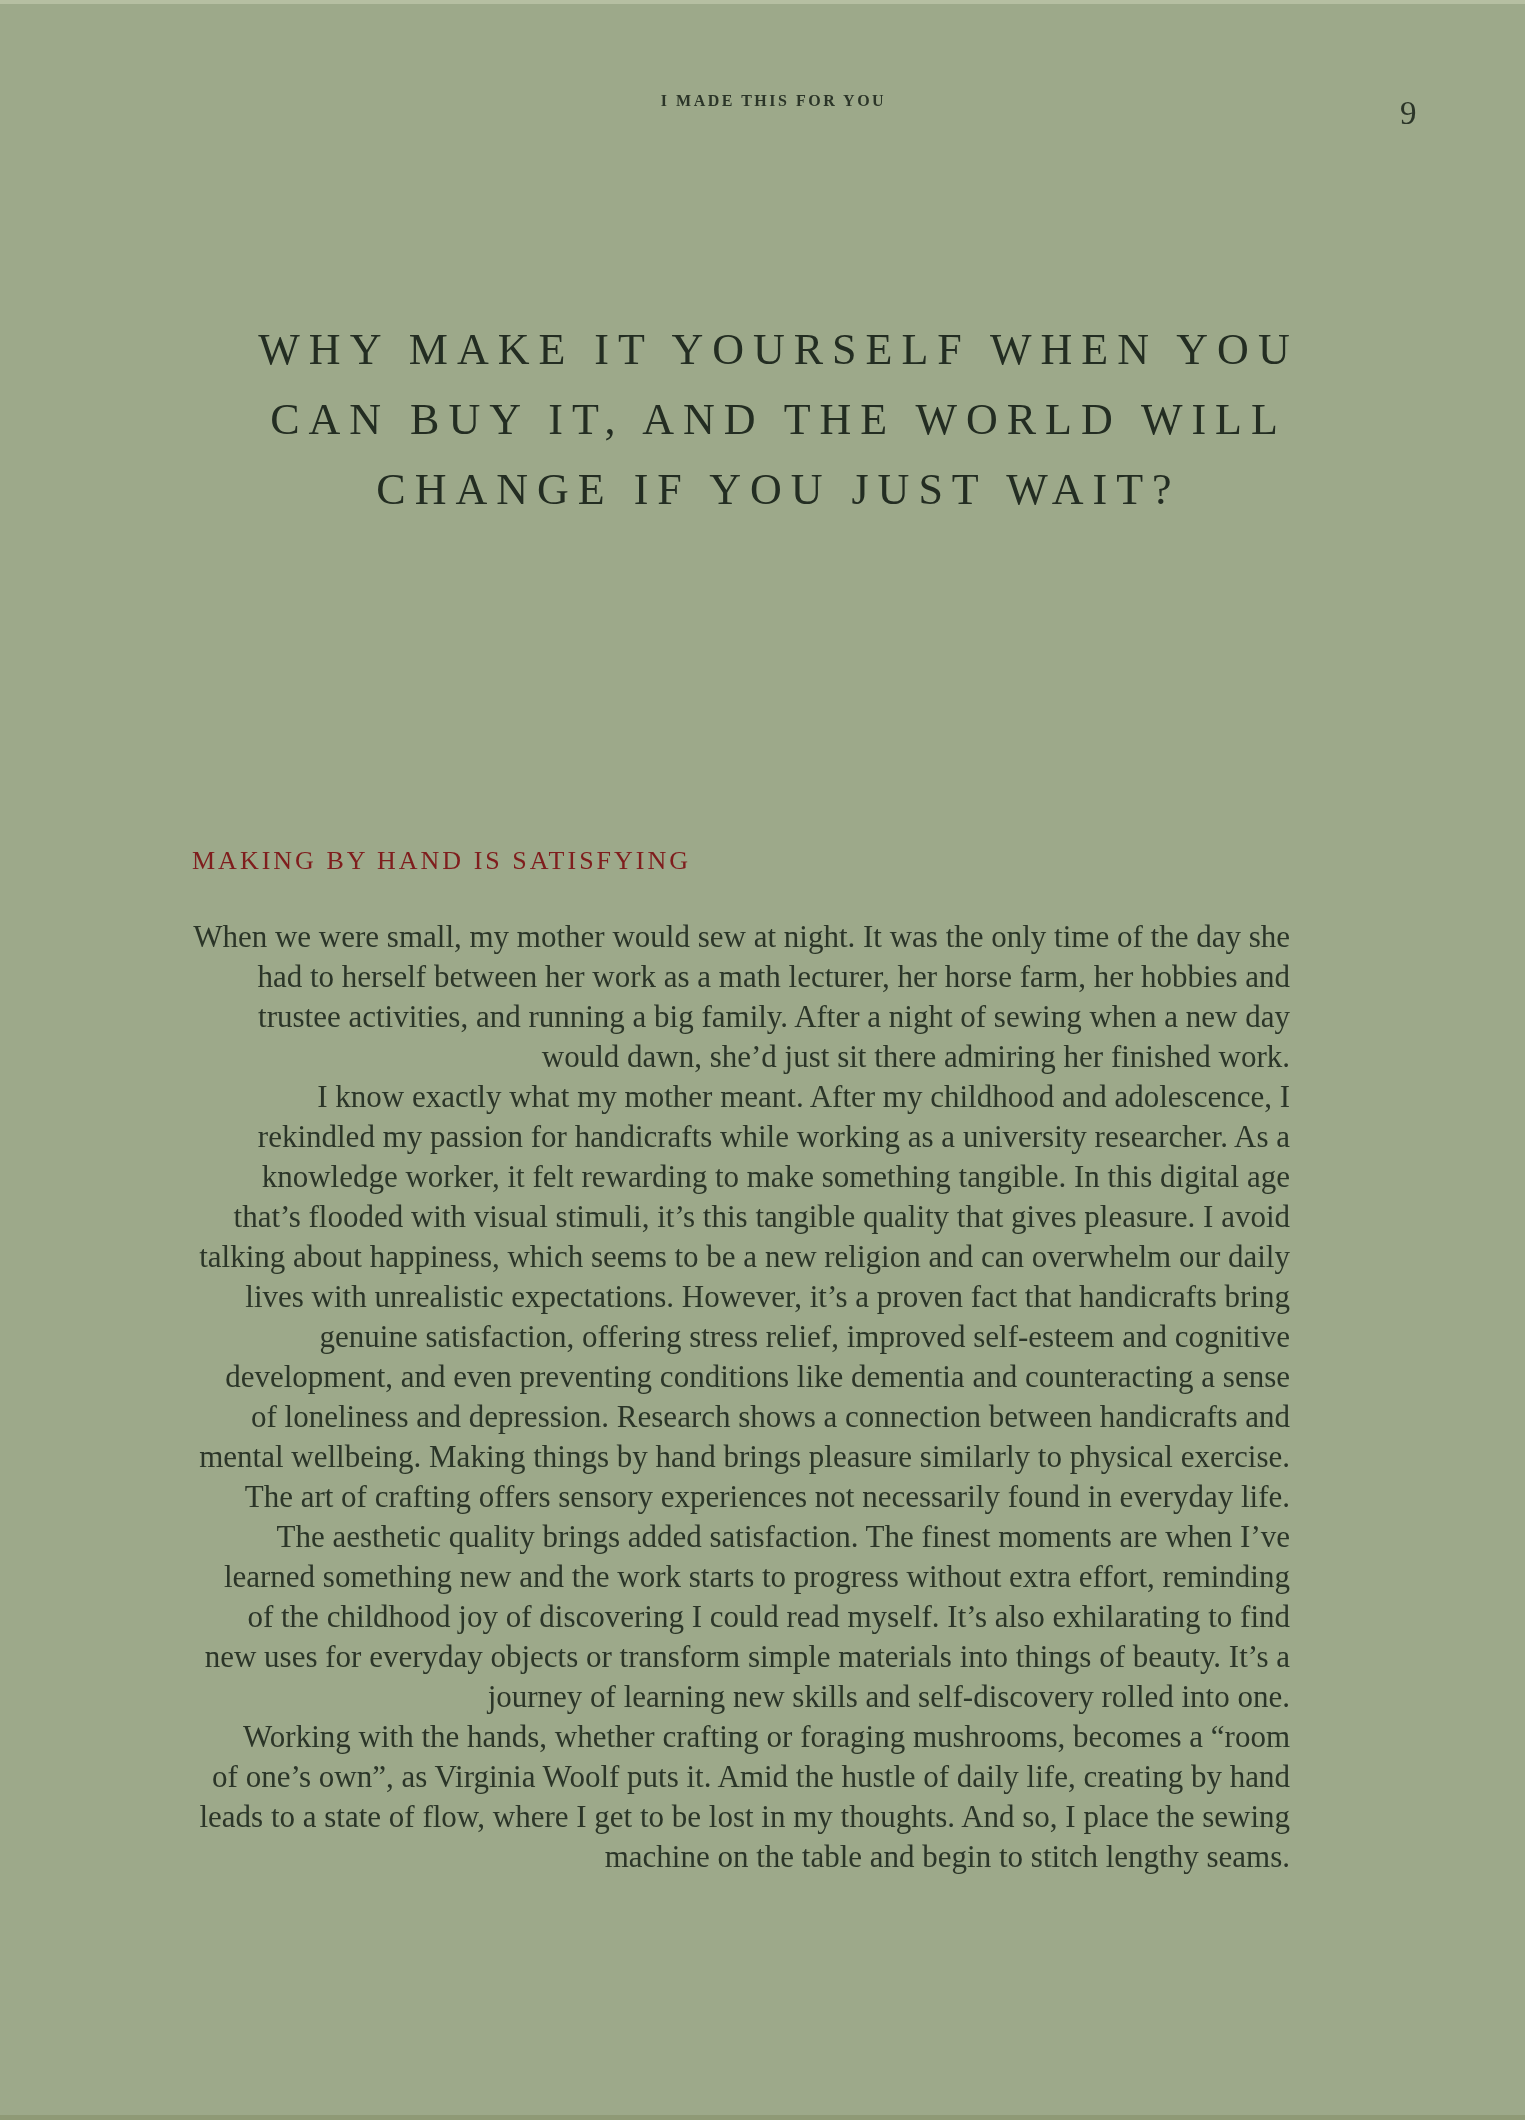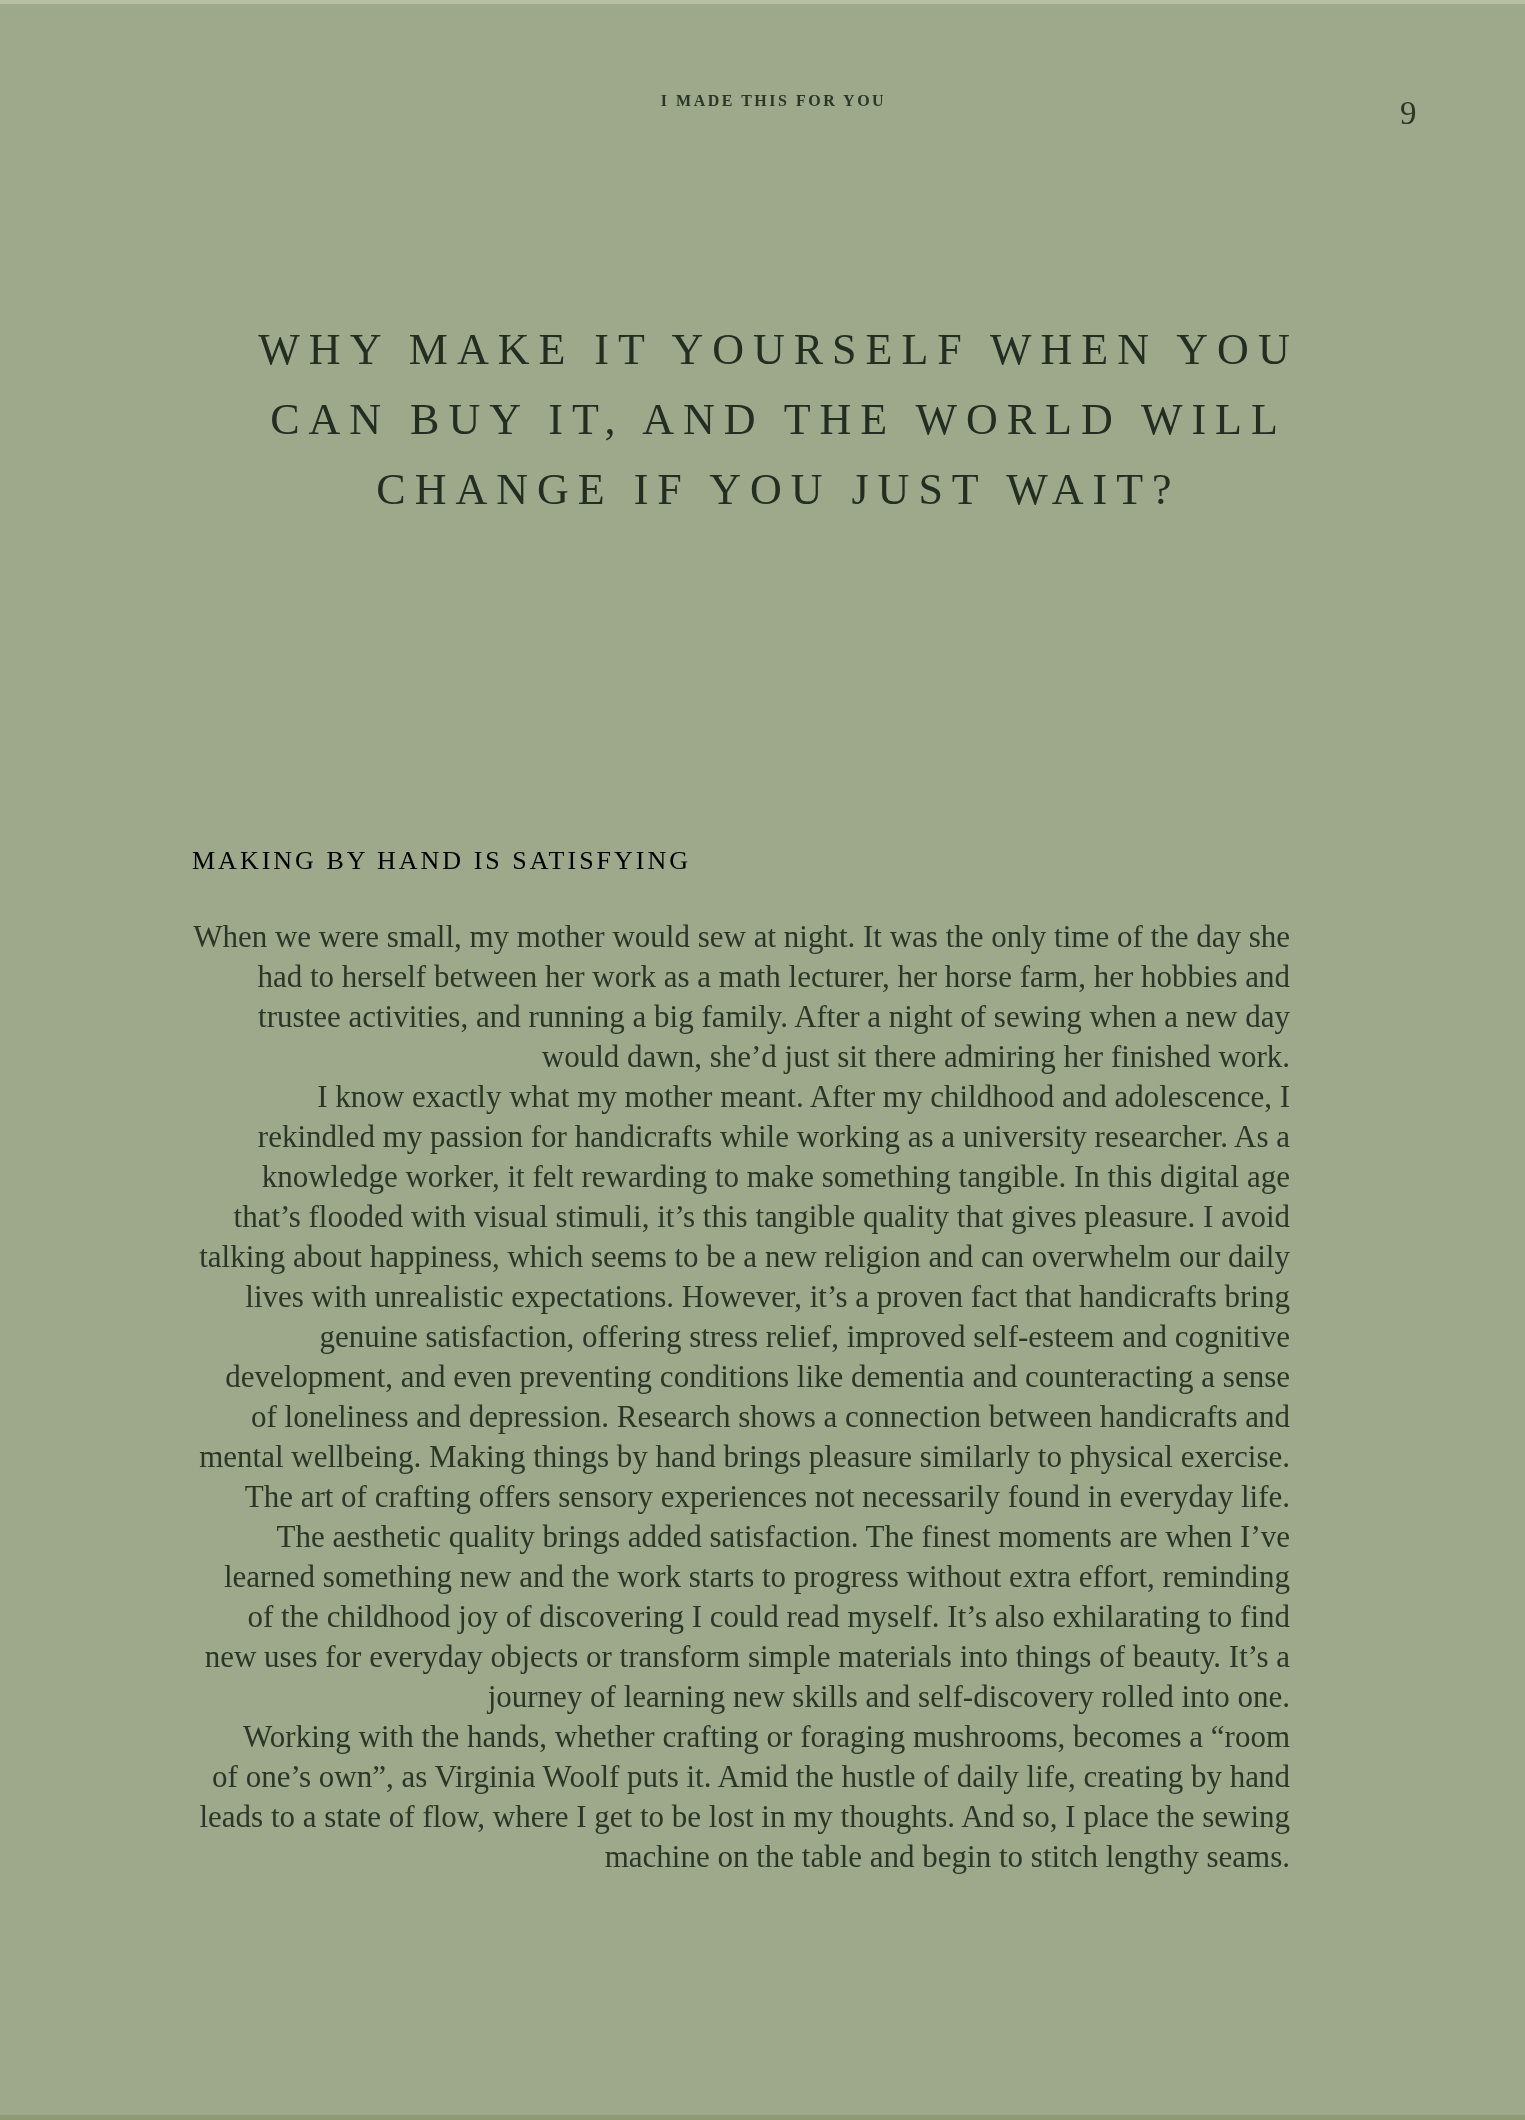--- a/index.html
+++ b/index.html
@@ -60,21 +60,21 @@
     letter-spacing: 9px;
     color: #232D22;
   }
   .section-heading {
     position: absolute;
     top: 846px;
     left: 192px;
     font-size: 26px;
     font-weight: 500;
     letter-spacing: 3px;
-    color: #000000;
+    color: #7f1d1d;
   }
   .body-text {
     position: absolute;
     top: 917px;
     left: 192px;
     width: 1098px;
     font-size: 31px;
     line-height: 40px;
     text-align: right;
     color: #2B3528;

